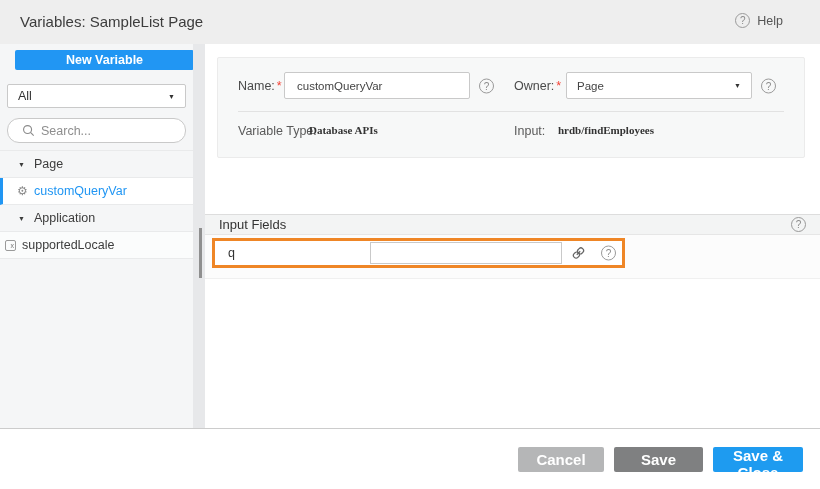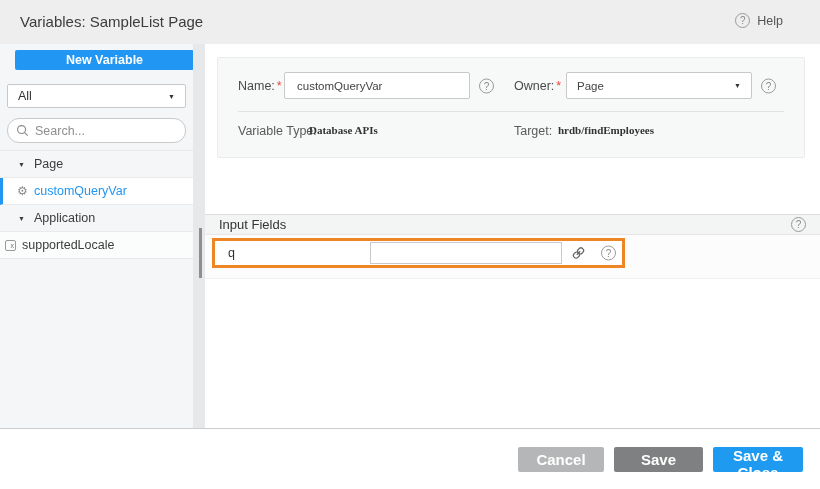--- a/index.html
+++ b/index.html
@@ -20,21 +20,21 @@
   .sidebar { position:absolute; left:0; top:44px; width:193px; height:385px; background:#f5f6f7; }
   .btn-new { position:absolute; left:7px; top:6px; width:179px; height:20px;
              background:#2196f3; color:#fff; border:none; border-radius:2px;
              font-size:12.5px; font-weight:700; font-family:Liberation Sans, sans-serif; cursor:pointer;margin-left:8px; }
   .filter-select { position:absolute; left:7px; top:40px; width:179px; height:24px;
              background:#fff; border:1px solid #c9c9c9; border-radius:2px;
              display:flex; align-items:center; padding:0 10px; font-size:12.5px; color:#333; cursor:pointer; }
   .filter-select .caret { margin-left:auto; font-size:7px; color:#333; }
   .search-box { position:absolute; left:7px; top:74px; width:179px; height:25px;
              background:#fff; border:1px solid #c9c9c9; border-radius:12px;
-             display:flex; align-items:center; padding:0 8px; gap:6px; }
+             display:flex; align-items:center; padding:0 8px; gap:6px;justify-content:center; }
   .search-box input { border:none; outline:none; width:130px; font-size:12.5px;
              font-family:inherit; color:#333; background:transparent; }
   .search-box input::placeholder { color:#8e8e8e; }
   .tree { position:absolute; left:0; top:106px; width:193px; border-top:1px solid #e9eaeb; }
   .tree-row { position:relative; height:27px; display:flex; align-items:center;
              border-bottom:1px solid #e9eaeb; font-size:12.5px; color:#3c3c3c; cursor:pointer; }
   .tree-row.group { padding-left:18px; }
   .tree-row.group .caret { font-size:7px; color:#3c3c3c; margin-right:9px; }
   .tree-row.item { padding-left:4px; background:#fbfcfc; }
   .tree-row.item.selected { background:#ffffff; border-left:3px solid #2196f3; padding-left:13px; }
@@ -160,21 +160,21 @@
     <div class="sel-box" style="left:348px; top:14px; width:186px;">
       <span>Page</span>
       <span class="caret">▼</span>
     </div>
     <span class="qcircle icon-btn" style="left:543px; top:28px;">?</span>
 
     <div class="panel-div"></div>
 
     <div class="ro-label" style="left:20px; top:66px;">Variable Type:</div>
     <div class="ro-value" style="left:91px; top:66px;">Database APIs</div>
-    <div class="ro-label" style="left:296px; top:66px;">Target:</div>
+    <div class="ro-label" style="left:296px; top:66px;">Input:</div>
     <div class="ro-value" style="left:340px; top:66px;">hrdb/findEmployees</div>
   </div>
 
 
   <div class="section">
     <div class="section-hd">
       <span class="section-title">Input Fields</span>
       <span class="qcircle">?</span>
     </div>
     <div class="section-body">

